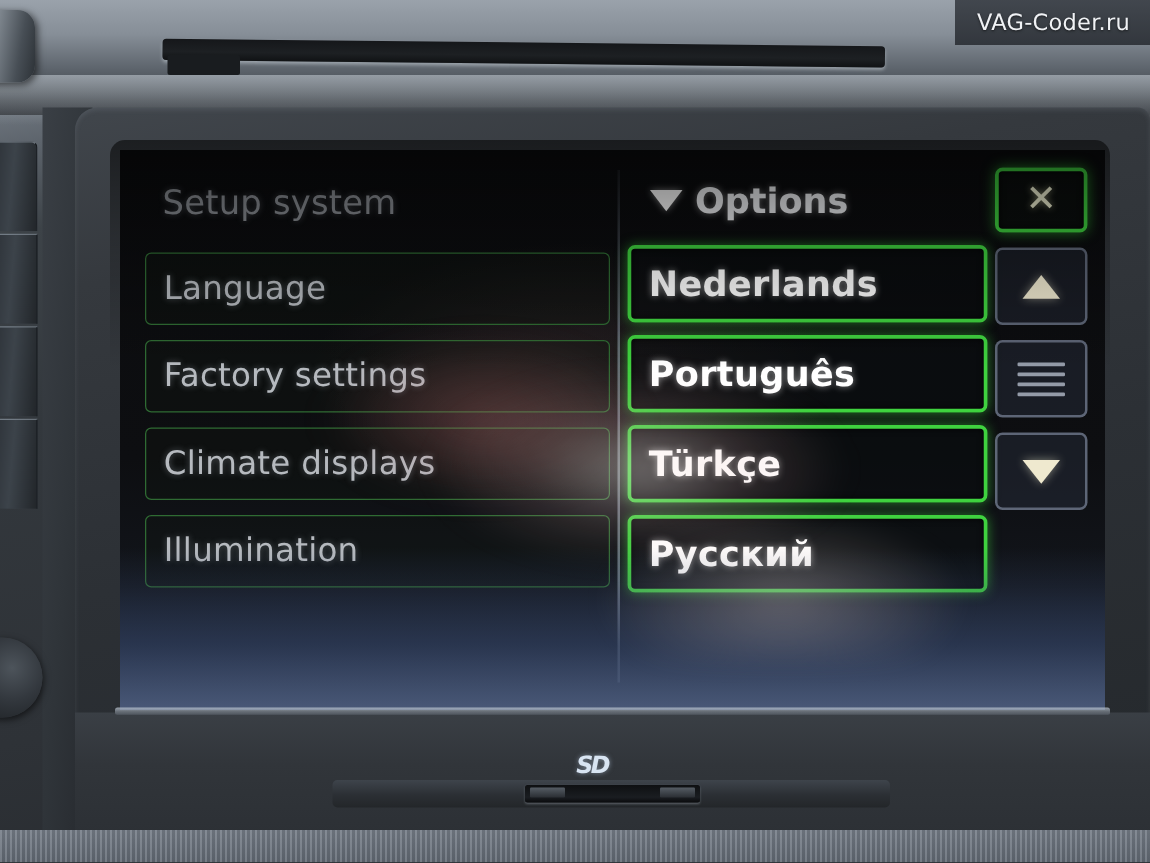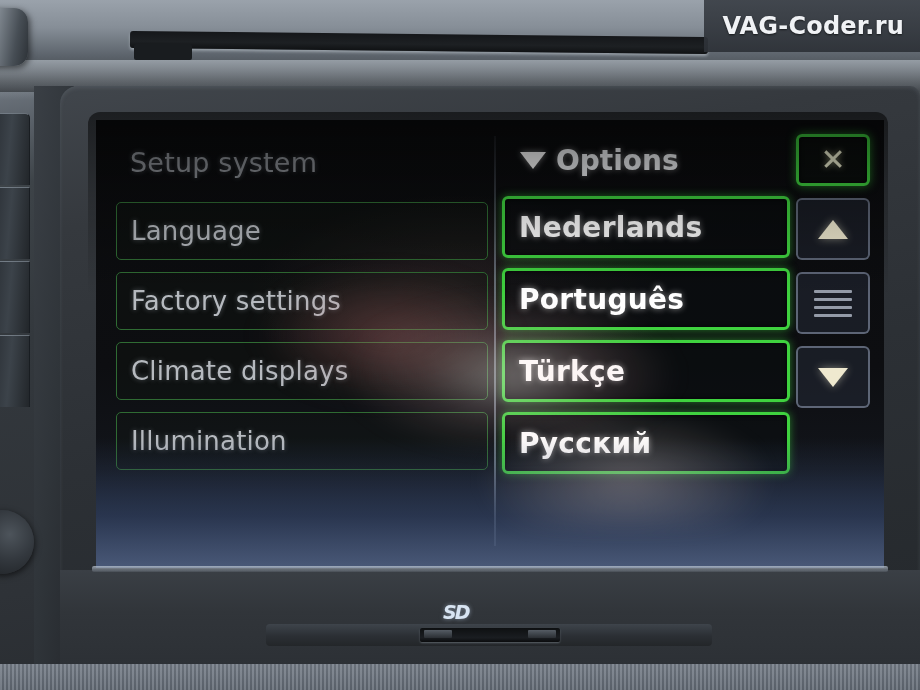--- a/index.html
+++ b/index.html
@@ -302,21 +302,21 @@
   }
   .screen-bottom-edge {
     position: absolute;
     left: 92px; top: 566px;
     width: 796px; height: 6px;
     background: linear-gradient(180deg, rgba(190,200,212,0.75) 0%, rgba(90,98,108,0.4) 100%);
     border-radius: 2px;
   }
   .sd-logo {
     position: absolute;
-    left: 443px; top: 601px;
+    left: 461px; top: 601px;
     font-size: 19px;
     font-weight: bold;
     font-style: italic;
     color: #d8e4f2;
     letter-spacing: -2px;
     text-shadow: 0 0 4px rgba(200,220,245,0.5);
   }
   .sd-slot {
     position: absolute;
     left: 420px; top: 628px;
@@ -347,30 +347,29 @@
     width: 920px; height: 26px;
     background:
       repeating-linear-gradient(90deg, rgba(175,182,192,0.35) 0 2px, rgba(95,102,112,0.25) 2px 4px),
       linear-gradient(180deg,#6d747d 0%, #565d66 100%);
   }
 
   
   .watermark {
     position: absolute;
     right: 0; top: 0;
-    height: 52px;
+    height: 36px;
     padding: 0 16px 0 18px;
     display: flex;
     align-items: center;
     background: linear-gradient(180deg, rgba(58,63,70,0.92) 0%, rgba(44,48,54,0.92) 100%);
-    font-size: 24px;
+    font-size: 18px;
     color: #f0f2f5;
     letter-spacing: 0.2px;
     text-shadow: 0 1px 2px rgba(0,0,0,0.6);
-    font-weight: bold;
   }
 </style>
 </head>
 <body>
 
 <div class="scene">
 
   <div class="dash-top-glare"></div>
   <div class="dash-top-glare2"></div>
   <div class="cd-slot"></div>

